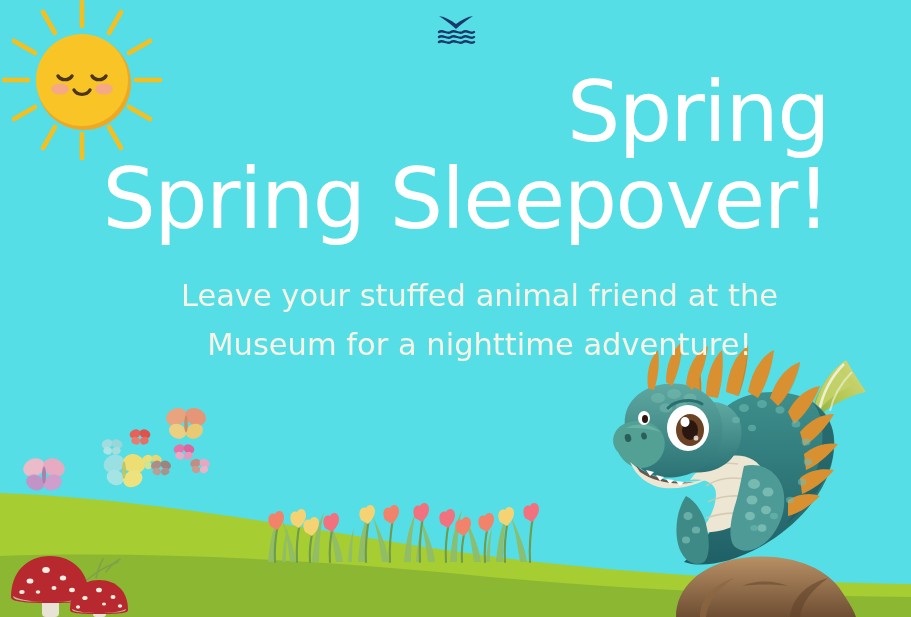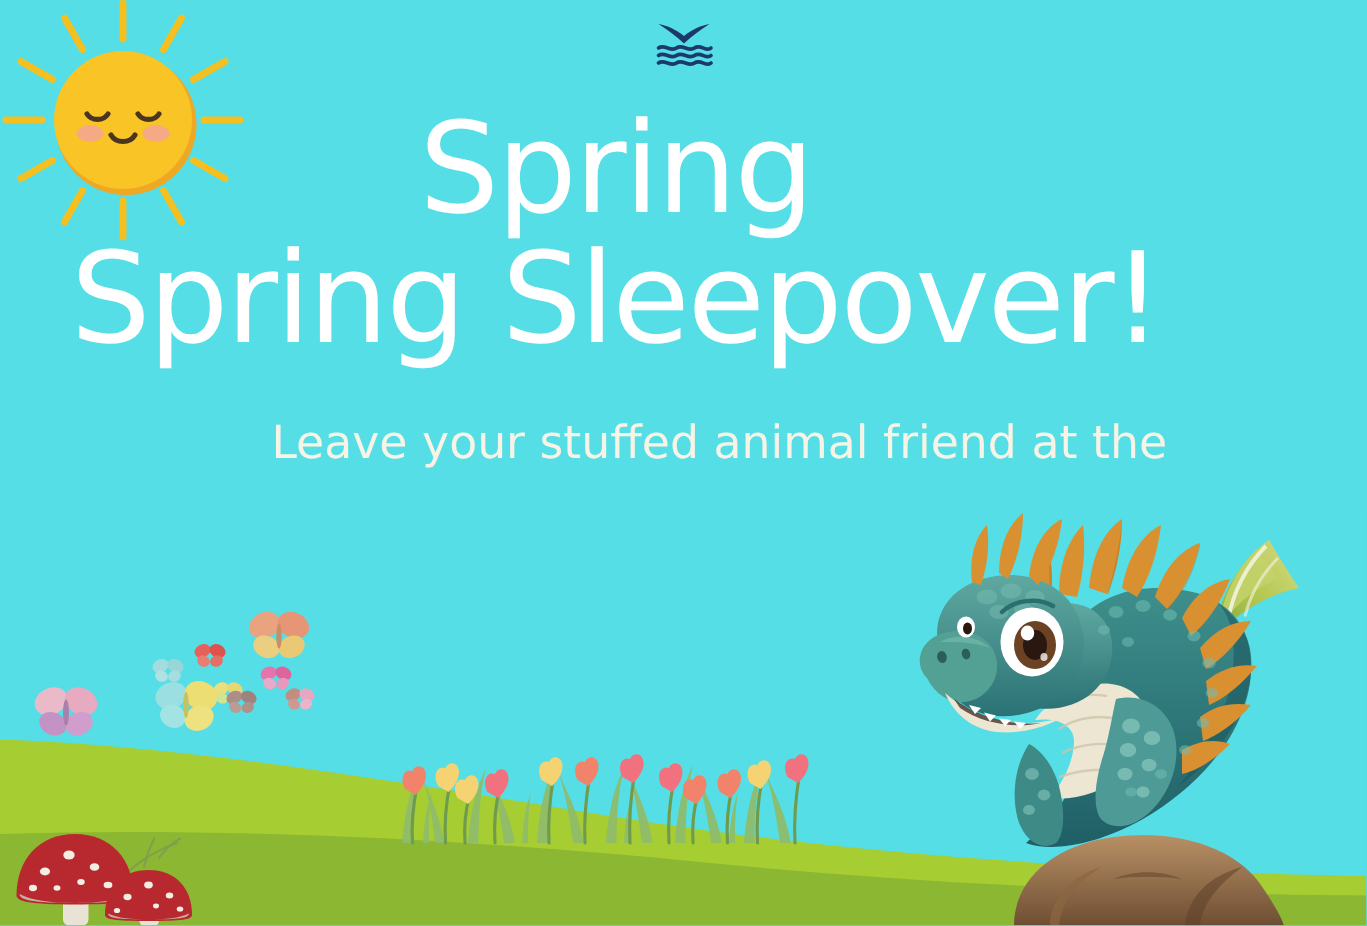--- a/index.html
+++ b/index.html
@@ -22,21 +22,21 @@
     z-index:30;
   }
   #logo-mark{width:40px;height:30px;display:block;flex:0 0 auto;}
   #logo-text{
     font-family:"Liberation Serif", serif;
     font-size:21.5px;color:#10243F;letter-spacing:.2px;white-space:nowrap;
   }
 
   
   #headline{
-    position:absolute;left:4px;top:72px;width:813px;text-align:center;
+    position:absolute;left:16px;top:72px;width:813px;text-align:right;
     z-index:30;pointer-events:none;
   }
   .title-line{
     font-family:"DejaVu Sans", sans-serif;
     color:#FFFFFF;font-weight:400;
     font-size:84px;line-height:.96;letter-spacing:-1.5px;
     margin:0;white-space:nowrap;
   }
   #title-2{font-size:84px;margin-top:6px;}
   #subtitle{
@@ -402,15 +402,16 @@
     </svg>
   </div>
 
   <div id="headline">
     <p class="title-line" id="title-1">Spring</p>
     <p class="title-line" id="title-2">Spring Sleepover!</p>
   </div>
 
   <div id="subtitle">
     <p class="sub-line">Leave your stuffed animal friend at the</p>
+    <p class="sub-line">Museum for a nighttime adventure!</p>
   </div>
 
 </div>
 
 </body></html>

